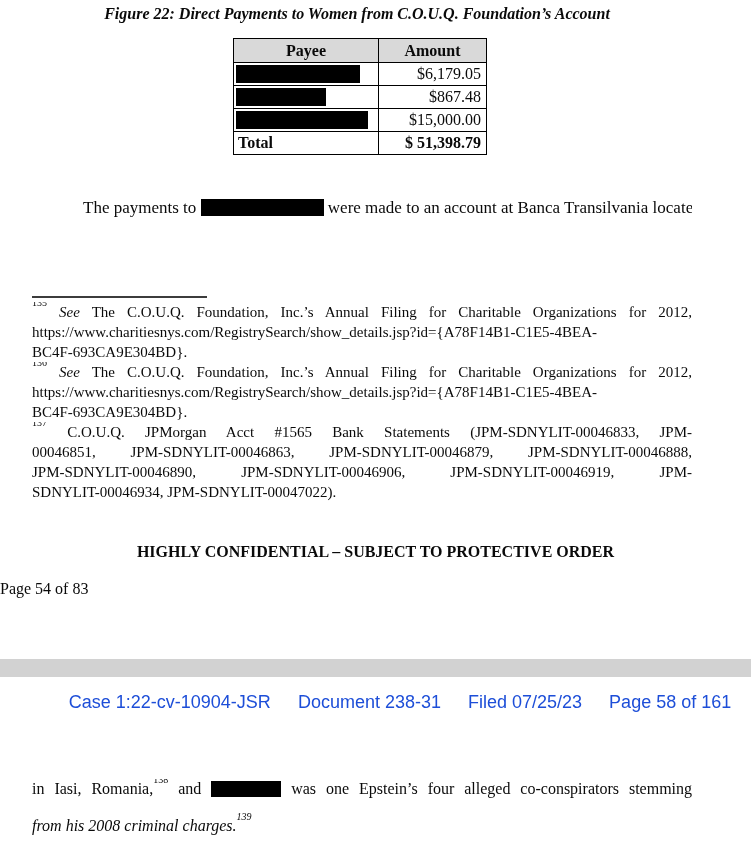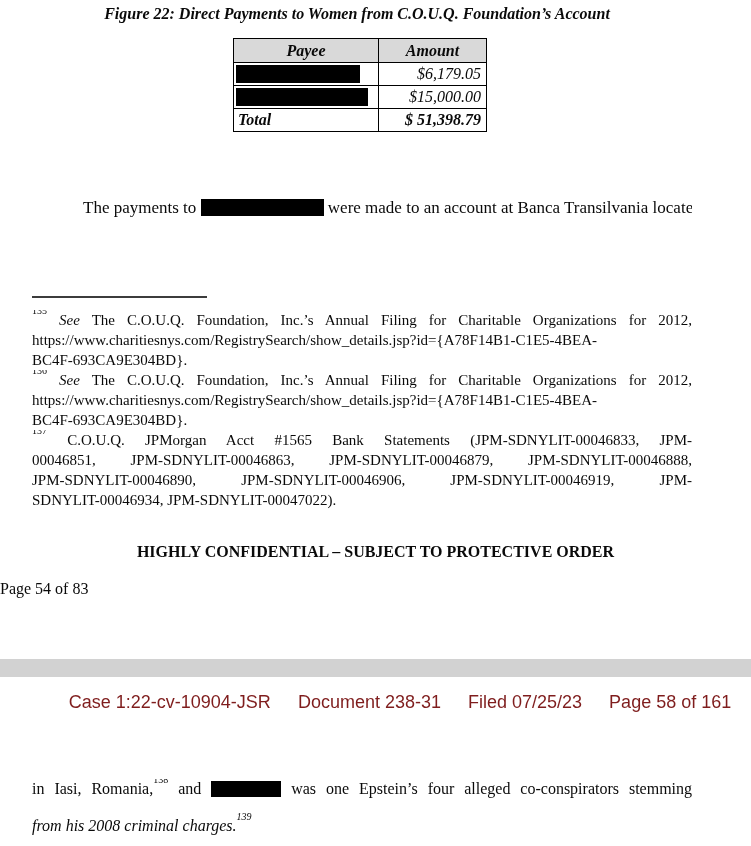--- a/index.html
+++ b/index.html
@@ -14,21 +14,21 @@
   .abs { position: absolute; }
 
   
   .fig-title {
     top: 5px; left: 0; width: 714px;
     text-align: center;
     font-size: 16px; font-weight: bold; font-style: italic;
   }
 
   
-  .pay-table-wrap { top: 38px; left: 233px; font-style: italic; }
+  .pay-table-wrap { top: 38px; left: 233px; }
   table.pay-table {
     border-collapse: collapse;
     font-size: 16px;
   }
   table.pay-table th, table.pay-table td {
     border: 1px solid #000;
     vertical-align: middle;
   }
   table.pay-table th {
     background: #d9d9d9;
@@ -57,21 +57,21 @@
     display: inline-block; background: #000;
     width: 123px; height: 17px; vertical-align: -3px;
   }
 
   
   .fn-sep {
     top: 296px; left: 32px; width: 175px;
     border-top: 2px solid #3c3c3c; height: 0;
   }
   .footnotes {
-    top: 310px; left: 32px; width: 660px;
+    top: 302px; left: 32px; width: 660px;
     font-size: 15px; line-height: 20px;
   }
   .fn-line { height: 20px; overflow: hidden; white-space: nowrap; }
   .fn-line.just { text-align: justify; text-align-last: justify; }
   sup.fnmark {
     font-size: 10px; position: relative; top: -5px; line-height: 0;
   }
   .see-it { font-style: italic; }
 
   
@@ -89,21 +89,21 @@
     top: 659px; left: 0; width: 751px; height: 18px;
     background: #d2d2d2;
   }
 
   
   .stamp {
     top: 692px; left: 49px; width: 702px;
     text-align: center;
     font-family: "Liberation Sans", sans-serif;
     font-size: 18px; line-height: 20px;
-    color: #7f1d1d;
+    color: #1d4ed8;
     white-space: nowrap;
   }
   .stamp .seg { display: inline-block; }
   .stamp .seg + .seg { margin-left: 22px; }
 
   
   .p2-line1 {
     top: 779px; left: 32px; width: 660px;
     font-size: 16px; line-height: 20px;
     text-align: justify; text-align-last: justify;
@@ -132,20 +132,26 @@
         <th class="col-payee">Payee</th>
         <th class="col-amount">Amount</th>
       </tr>
     </thead>
     <tbody>
       <tr>
         <td class="payee-cell">
             <div class="redact-bar" style="width:124px"></div>
           </td>
         <td class="amount-cell">$6,179.05</td>
+      </tr>
+      <tr>
+        <td class="payee-cell">
+            <div class="redact-bar" style="width:90px"></div>
+          </td>
+        <td class="amount-cell">$867.48</td>
       </tr>
       <tr>
         <td class="payee-cell">
             <div class="redact-bar" style="width:132px"></div>
           </td>
         <td class="amount-cell">$15,000.00</td>
       </tr>
       <tr class="total-row">
         <td class="label-cell">Total</td>
         <td class="amount-cell">$ 51,398.79</td>

